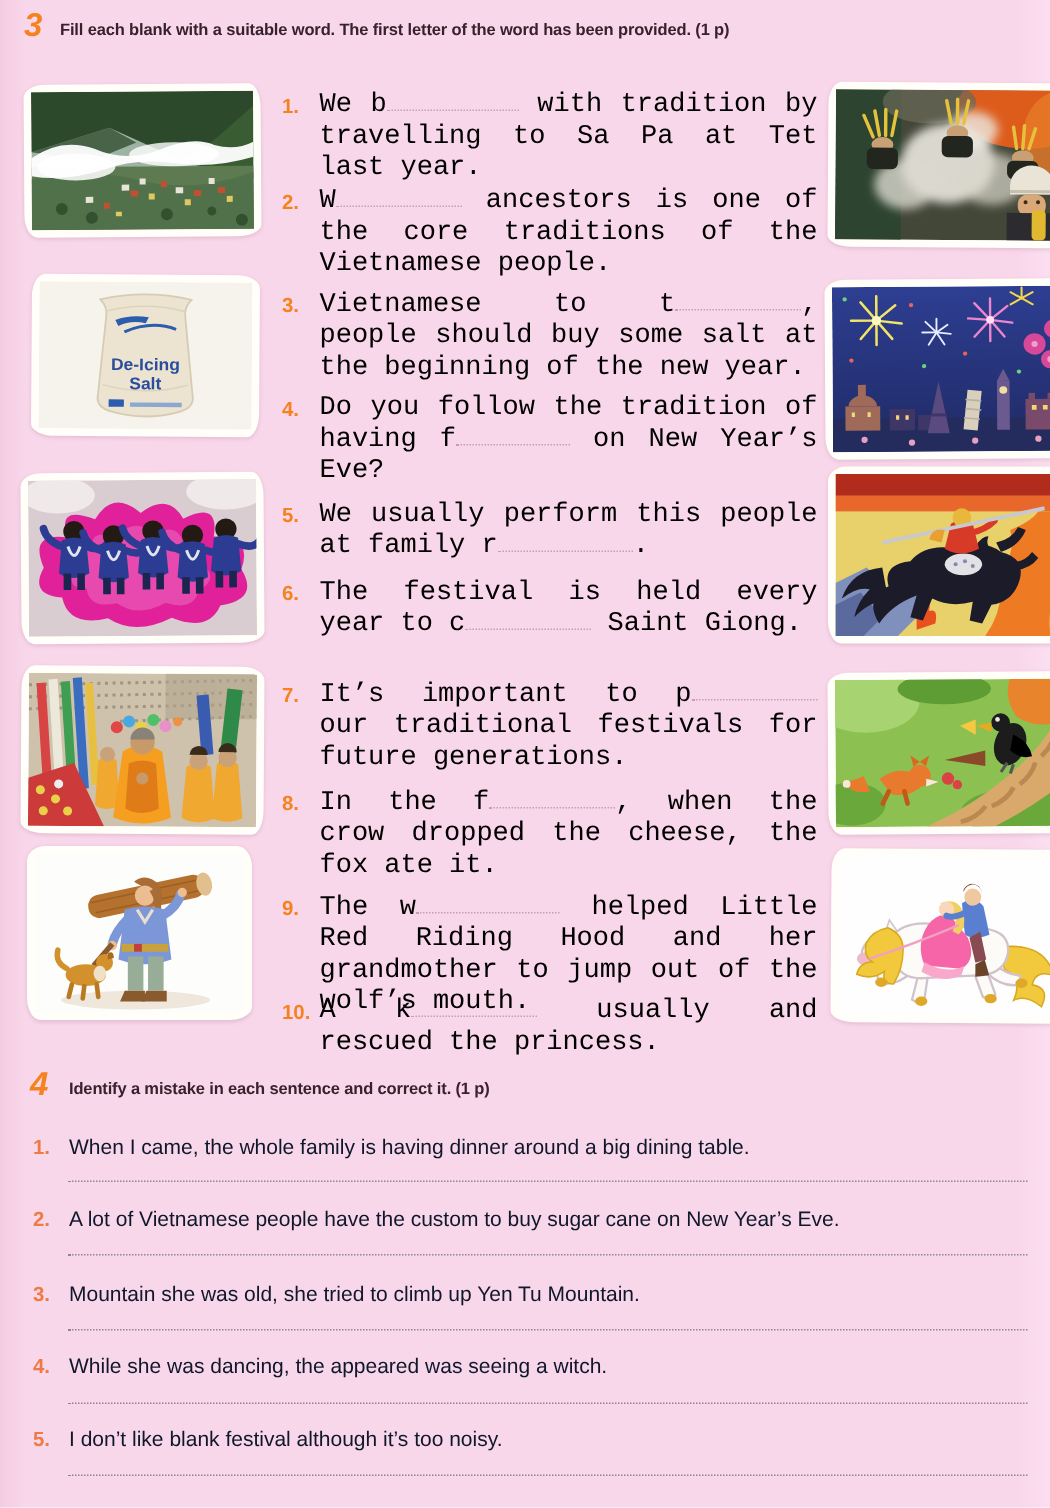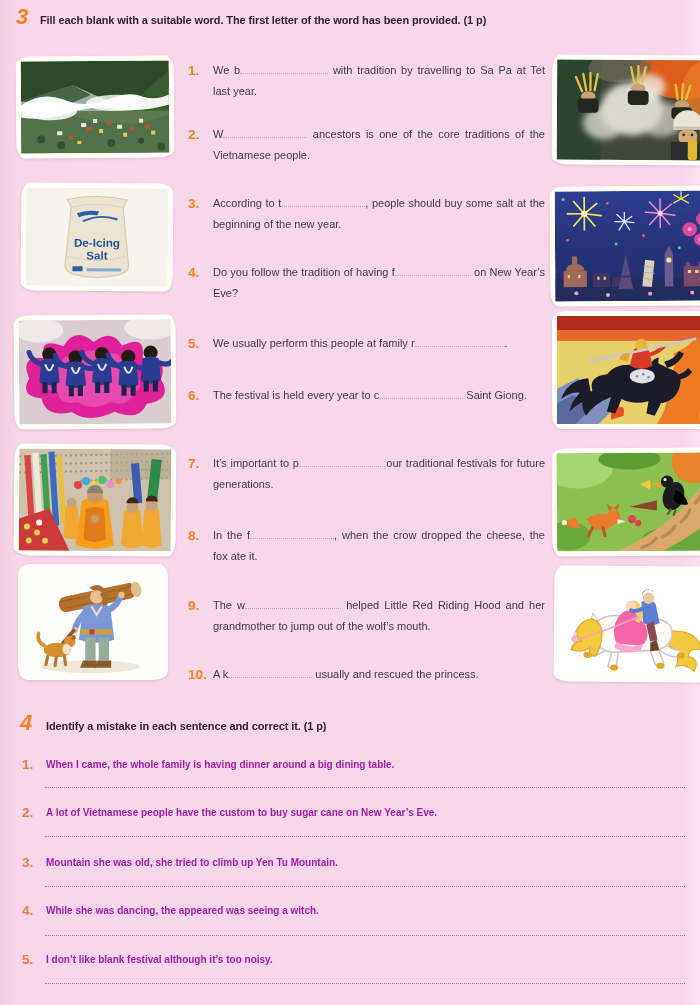--- a/index.html
+++ b/index.html
@@ -18,34 +18,35 @@
     position:absolute;margin:0;color:#37222c;font-weight:bold;
     font-size:11px;line-height:18px;letter-spacing:-0.1px;
   }
   
   .fq{position:absolute;left:188px;width:357px;}
   .fq-num{
     position:absolute;left:0;top:0;width:26px;color:#f5821f;
     font-weight:bold;font-size:13.6px;line-height:21px;
   }
   .fq-text{
-    margin:0 0 0 25px;color:#404040;font-size:11px;line-height:21px;
+    margin:0 0 0 25px;color:#000000;font-size:18px;line-height:21px;
     text-align:justify;
+    font-family:Liberation Mono, monospace;
   }
   .blank{
     display:inline-block;width:84px;height:13px;
     border-bottom:1.6px dotted #c59fb4;vertical-align:baseline;
   }
   
   .ms{position:absolute;left:22px;width:655px;}
   .ms-num{
     position:absolute;left:0;top:0;width:22px;color:#ef7b44;
     font-weight:bold;font-size:13.6px;line-height:19px;
   }
-  .ms-text{margin:0 0 0 24px;color:#a21caf;font-size:10px;line-height:19px;font-weight:bold;}
+  .ms-text{margin:0 0 0 24px;color:#0f172a;font-size:14px;line-height:19px;}
   .ans-line{
     position:absolute;left:45px;width:640px;height:0;
     border-top:1.6px dotted #8f8494;
   }
   
   .photo{
     position:absolute;background:#fffef9;padding:5px;
     box-shadow:0 1px 3px rgba(120,60,100,.18);
   }
   .photo svg{display:block;width:100%;height:100%;}
@@ -525,21 +526,21 @@
 <div class="fq" style="top:60px">
   <span class="fq-num">1.</span>
   <p class="fq-text"><span>We b</span><span class="blank" style="width:88px"></span><span> with tradition by travelling to Sa Pa at Tet last year.</span></p>
 </div>
 <div class="fq" style="top:124px">
   <span class="fq-num">2.</span>
   <p class="fq-text"><span>W</span><span class="blank"></span><span> ancestors is one of the core traditions of the Vietnamese people.</span></p>
 </div>
 <div class="fq" style="top:193px">
   <span class="fq-num">3.</span>
-  <p class="fq-text"><span>According to t</span><span class="blank"></span><span>, people should buy some salt at the beginning of the new year.</span></p>
+  <p class="fq-text"><span>Vietnamese to t</span><span class="blank"></span><span>, people should buy some salt at the beginning of the new year.</span></p>
 </div>
 <div class="fq" style="top:262px">
   <span class="fq-num">4.</span>
   <p class="fq-text"><span>Do you follow the tradition of having f</span><span class="blank" style="width:76px"></span><span> on New Year’s Eve?</span></p>
 </div>
 <div class="fq" style="top:333px">
   <span class="fq-num">5.</span>
   <p class="fq-text"><span>We usually perform this people at family r</span><span class="blank" style="width:90px"></span><span>.</span></p>
 </div>
 <div class="fq" style="top:385px">

